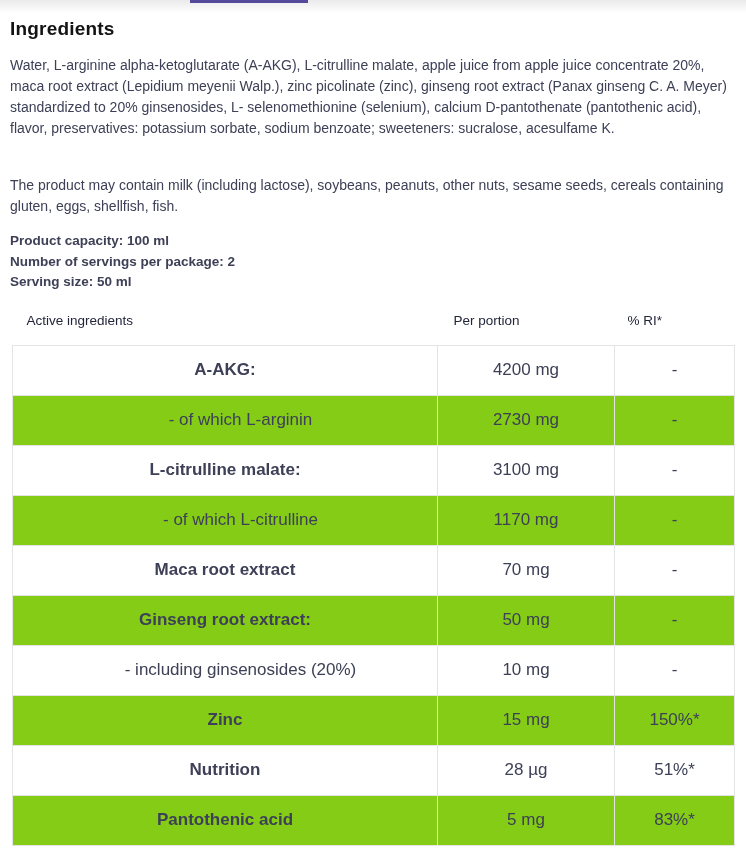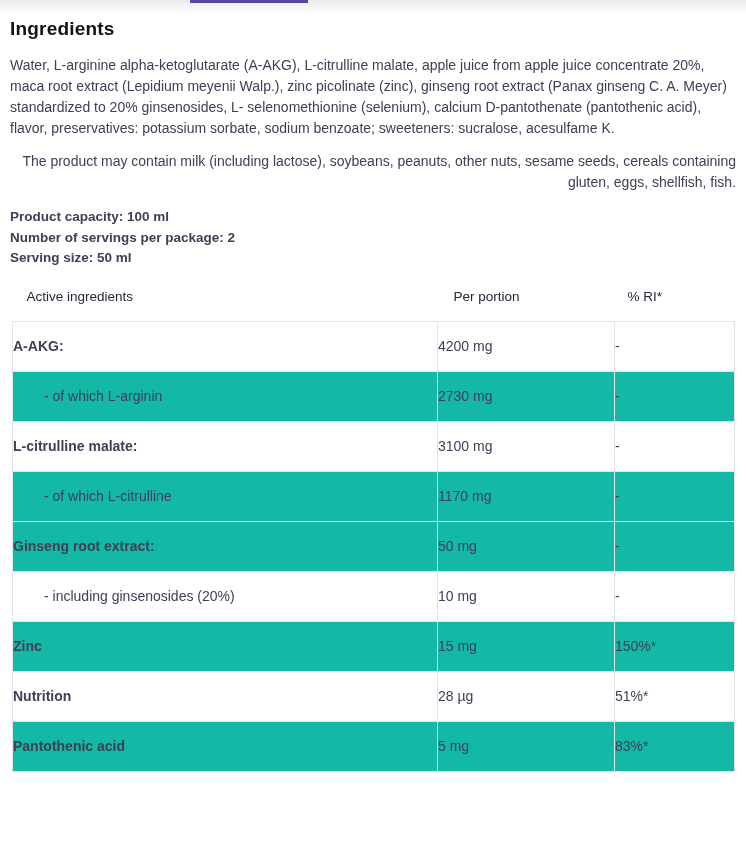--- a/index.html
+++ b/index.html
@@ -39,21 +39,21 @@
     letter-spacing: 0.2px;
   }
   .title-ingredients { padding-top: 16px; }
   .title-nutrition { margin-top: 24px; }
   .body-text {
     margin: 14px 0 0 0;
     font-size: 14px;
     line-height: 21px;
     color: #3d4056;
   }
-  .body-text + .body-text { margin-top: 12px; text-align: right; }
+  .body-text + .body-text { margin-top: 36px; }
   .info-block {
     margin-top: 14px;
     font-size: 13.5px;
     line-height: 20.5px;
     color: #3d4056;
     font-weight: bold;
   }
   table.nutrition {
     margin: 16px 0 0 2px;
     border-collapse: collapse;
@@ -66,27 +66,28 @@
     font-weight: 400;
     color: #23263a;
     padding: 4px 0 17px 14px;
     border: none;
   }
   table.nutrition thead th.h-portion { padding-left: 16px; }
   table.nutrition thead th.h-ri { padding-left: 13px; }
   table.nutrition tbody td {
     border: 1px solid #e4e4e6;
     height: 49px;
-    font-size: 14px;
+    font-size: 17px;
     color: #3d4056;
     padding: 0;
     vertical-align: middle;
     overflow: hidden;
+    text-align: center;
   }
-  table.nutrition tbody tr.alt { background: #14b8a6; }
+  table.nutrition tbody tr.alt { background: #84cc16; }
   td.cell-label {
     padding-left: 14px;
     font-weight: 700;
     color: #23263a;
   }
   td.cell-label.sub {
     padding-left: 31px;
     font-weight: 400;
     color: #3d4056;
   }
@@ -141,20 +142,25 @@
         <tr>
           <td class="cell-label">L-citrulline malate:</td>
           <td class="cell-portion">3100 mg</td>
           <td class="cell-ri">-</td>
         </tr>
         <tr class="alt">
           <td class="cell-label sub">- of which L-citrulline</td>
           <td class="cell-portion">1170 mg</td>
           <td class="cell-ri">-</td>
         </tr>
+        <tr>
+          <td class="cell-label">Maca root extract</td>
+          <td class="cell-portion">70 mg</td>
+          <td class="cell-ri">-</td>
+        </tr>
         <tr class="alt">
           <td class="cell-label">Ginseng root extract:</td>
           <td class="cell-portion">50 mg</td>
           <td class="cell-ri">-</td>
         </tr>
         <tr>
           <td class="cell-label sub">- including ginsenosides (20%)</td>
           <td class="cell-portion">10 mg</td>
           <td class="cell-ri">-</td>
         </tr>

